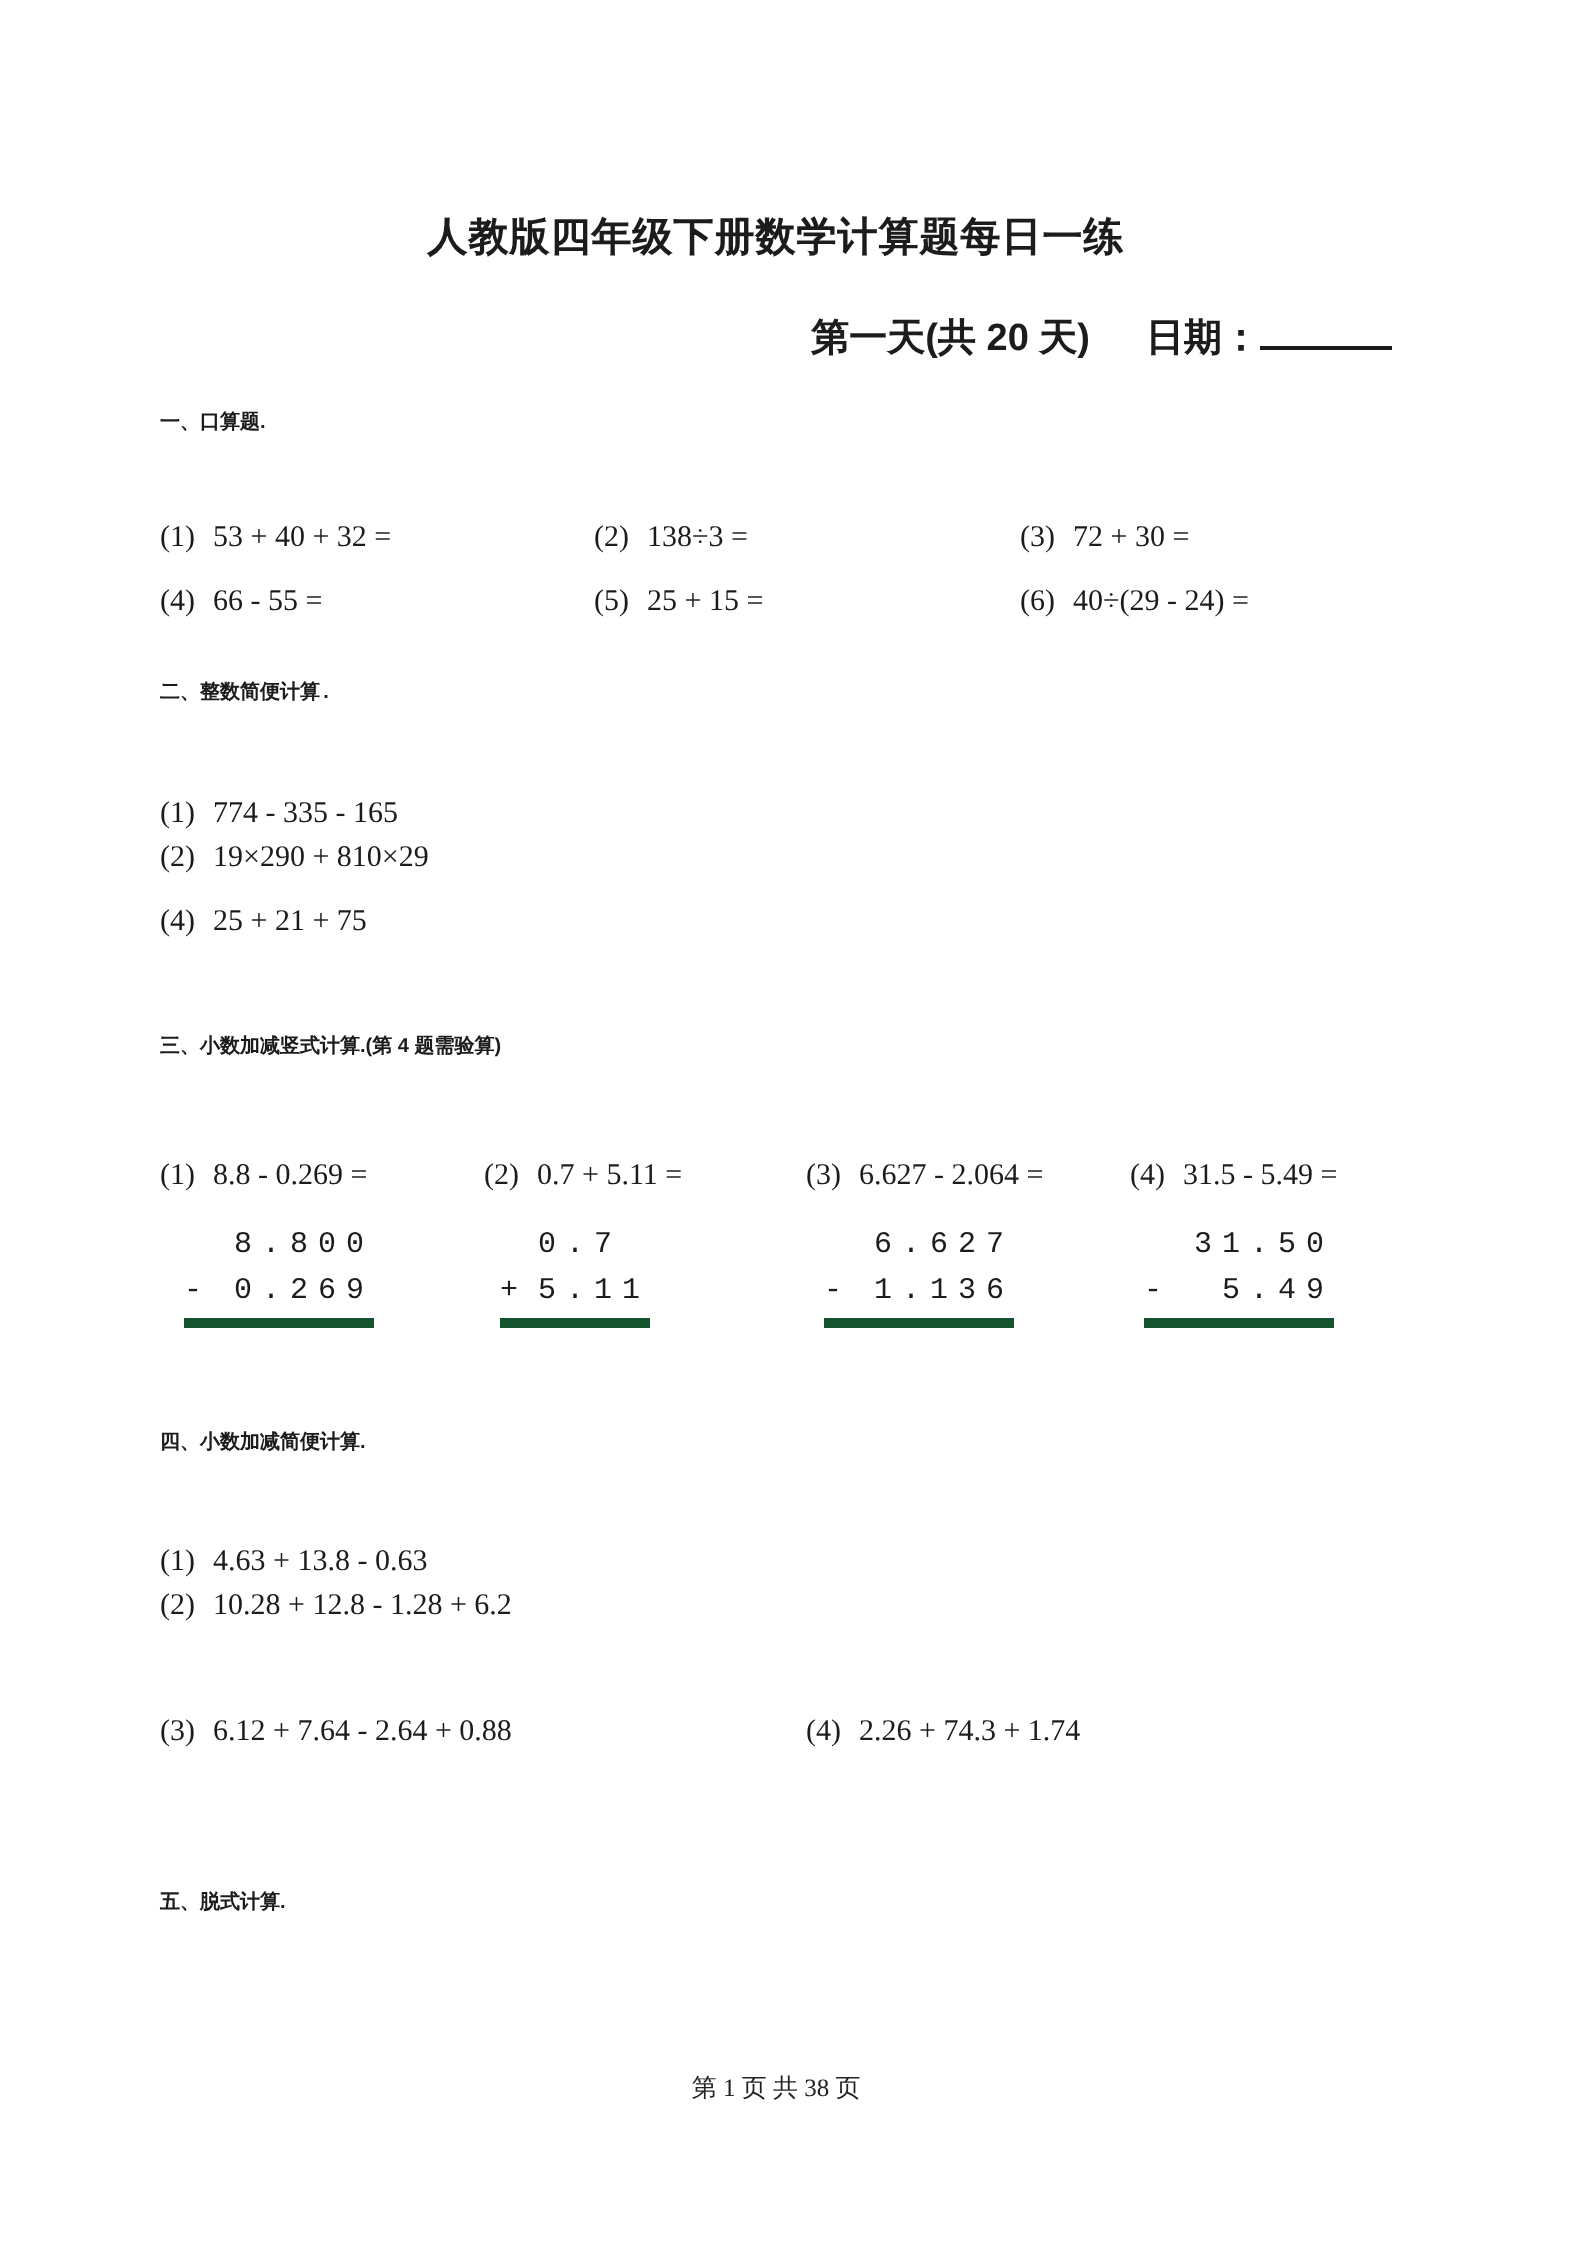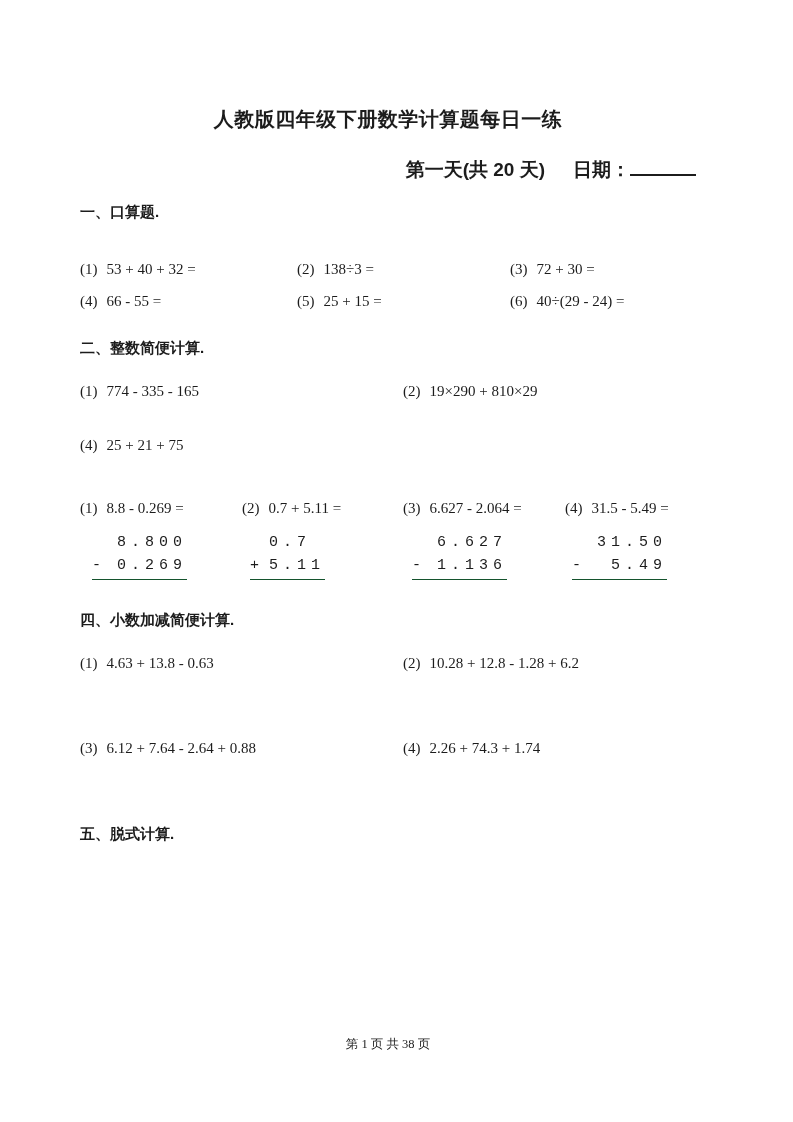--- a/index.html
+++ b/index.html
@@ -30,44 +30,44 @@
   .subtitle-gap { display:inline-block; width:28px; }
   .date-blank {
     display:inline-block;
     width:66px; height:18px;
     border-bottom:2px solid #1c1c1c;
     vertical-align:baseline;
   }
   .sec-h {
     font-family:"Liberation Sans", sans-serif;
     font-weight:bold;
-    font-size:15px; line-height:24px;
+    font-size:10px; line-height:24px;
   }
   .h1 { margin-top:16px; }
-  .h2 { margin-top:14px; }
+  .h2 { margin-top:14px;font-family:Liberation Mono, monospace; }
   .h3 { margin-top:40px; }
-  .h4 { margin-top:28px; }
+  .h4 { margin-top:46px; }
   .h5 { margin-top:63px; }
   .prob-rows-oral { margin-top:34px; }
   .row { display:flex; }
   .row-oral { height:32px; line-height:22px; }
   .row22 { height:22px; line-height:22px; }
-  .mt36 { margin-top:20px; }
+  .mt36 { margin-top:36px;flex-direction:column; }
   .mt32 { margin-top:32px; }
   .mt41 { margin-top:41px; }
   .mt63 { margin-top:63px; }
   .cell { font-size:15px; white-space:nowrap;font-family:Liberation Serif, serif; }
   .c217 { width:217px; } .c213 { width:213px; }
   .c323 { width:323px; }
   .c162 { width:162px; } .c161 { width:161px; }
   .pno { display:inline-block; margin-right:9px; }
   
   .vwrap { margin-top:12px; display:flex; padding-left:12px; }
   .vblock {
-    border-bottom:1px solid #14532d;
+    border-bottom:5px solid #14532d;
     padding-bottom:2px;
   }
   .vb1 { width:95px; }
   .vb2 { width:75px; margin-left:63px; }
   .vb3 { width:95px; margin-left:87px; }
   .vb4 { width:95px; margin-left:65px; }
   .vrow { display:flex; justify-content:space-between; line-height:23px; }
   .vnum, .vop {
     font-family:"Liberation Mono", monospace;
     font-size:15px;
@@ -110,20 +110,21 @@
 
   <div class="sec-h h2">二、整数简便计算.</div>
   <div class="row row22 mt36">
     <div class="cell c323"><span class="pno">(1)</span><span>774 - 335 - 165</span></div>
     <div class="cell"><span class="pno">(2)</span><span>19×290 + 810×29</span></div>
   </div>
   <div class="row row22 mt32">
     <div class="cell"><span class="pno">(4)</span><span>25 + 21 + 75</span></div>
   </div>
 
+  <div class="sec-h h3">三、小数加减竖式计算.(第 4 题需验算)</div>
   <div class="row row22 mt41">
     <div class="cell c162"><span class="pno">(1)</span><span>8.8 - 0.269 =</span></div>
     <div class="cell c161"><span class="pno">(2)</span><span>0.7 + 5.11 =</span></div>
     <div class="cell c162"><span class="pno">(3)</span><span>6.627 - 2.064 =</span></div>
     <div class="cell"><span class="pno">(4)</span><span>31.5 - 5.49 =</span></div>
   </div>
   <div class="vwrap">
     <div class="vblock vb1">
       <div class="vrow">
           <span class="vop"></span>

